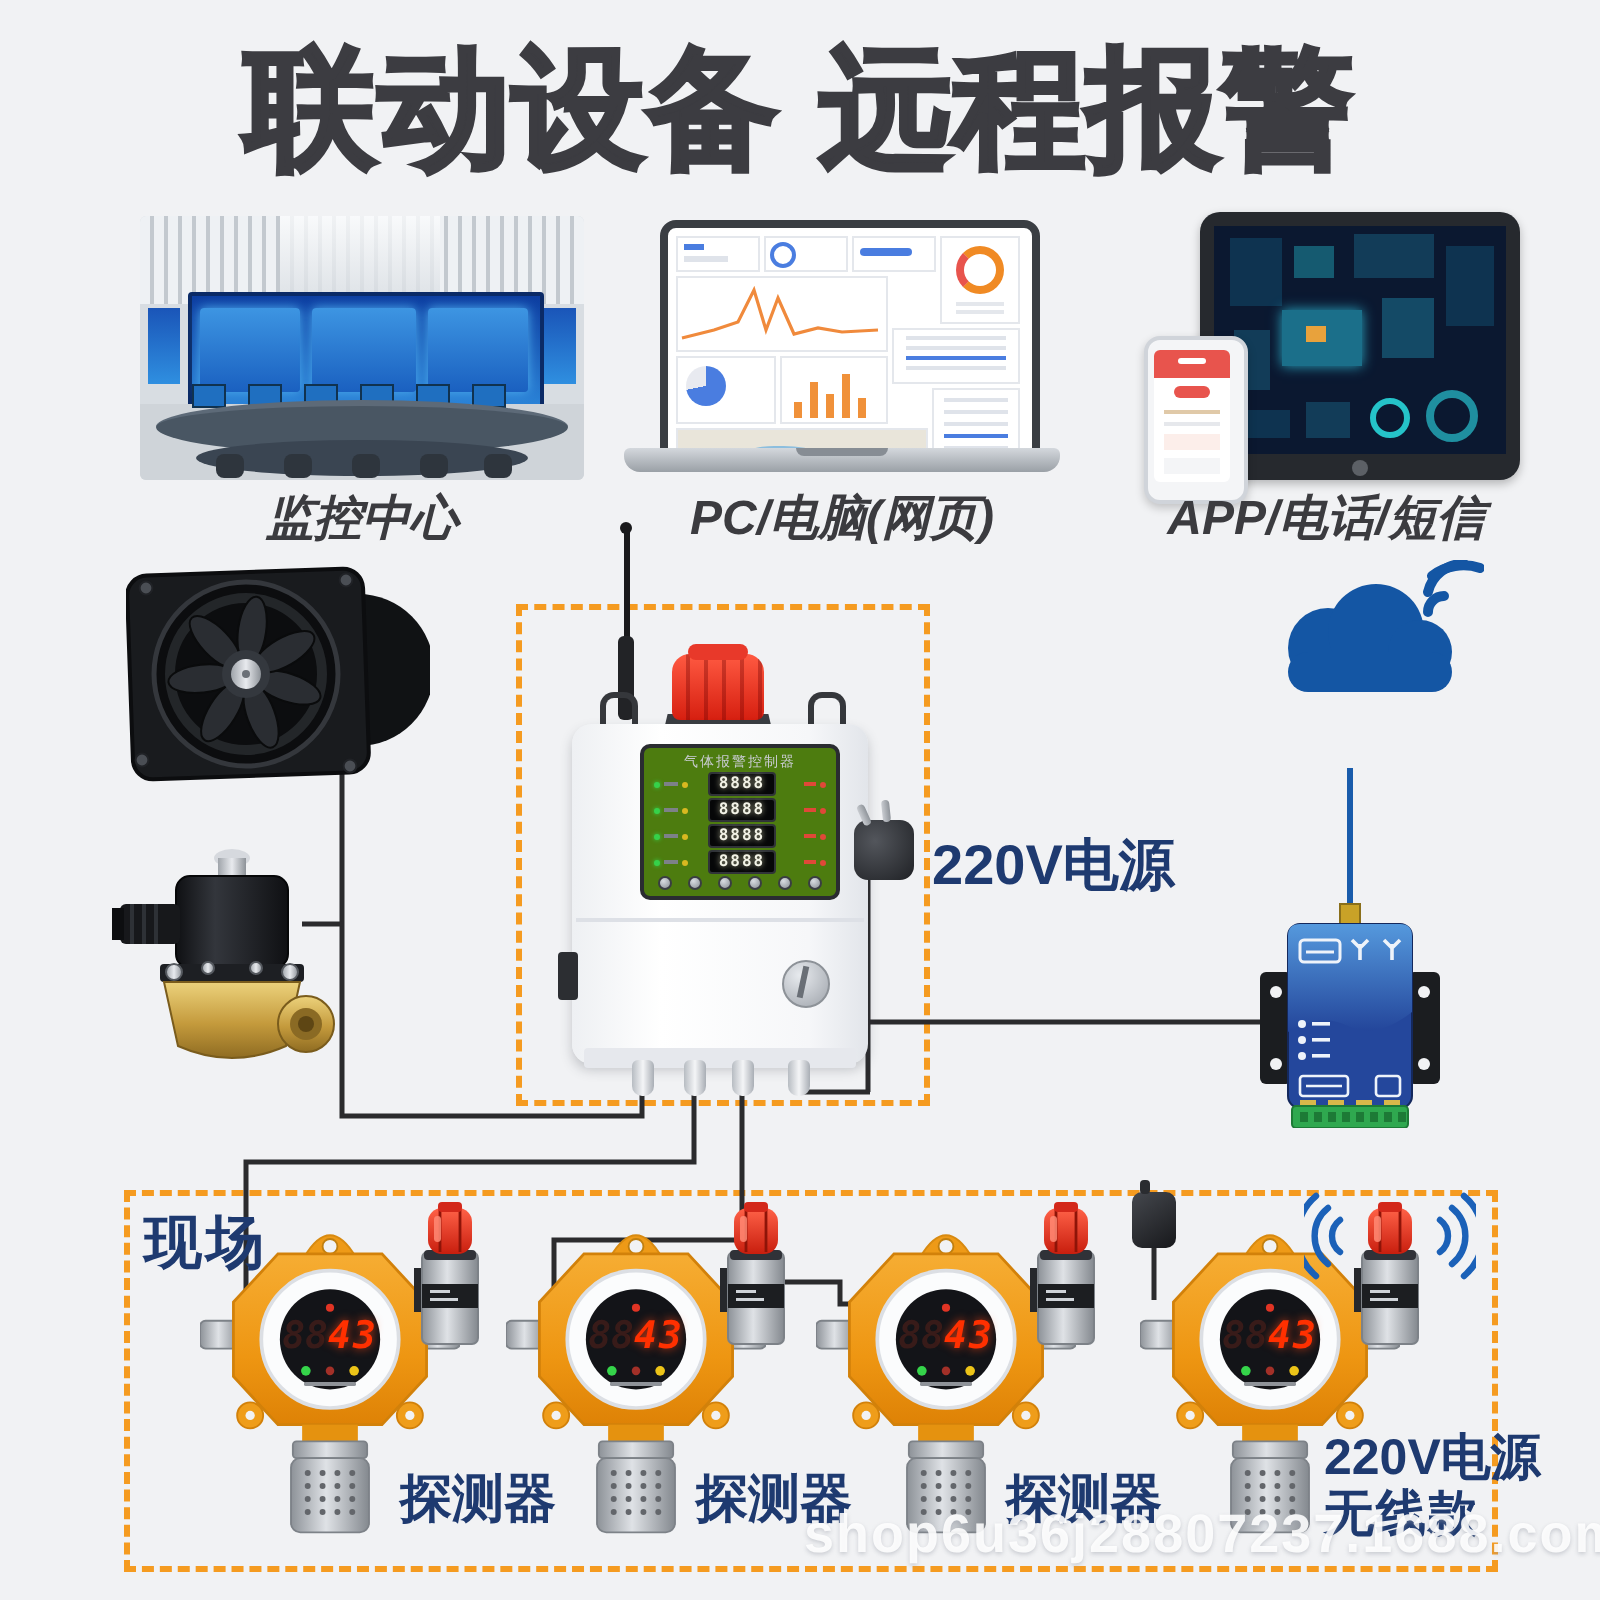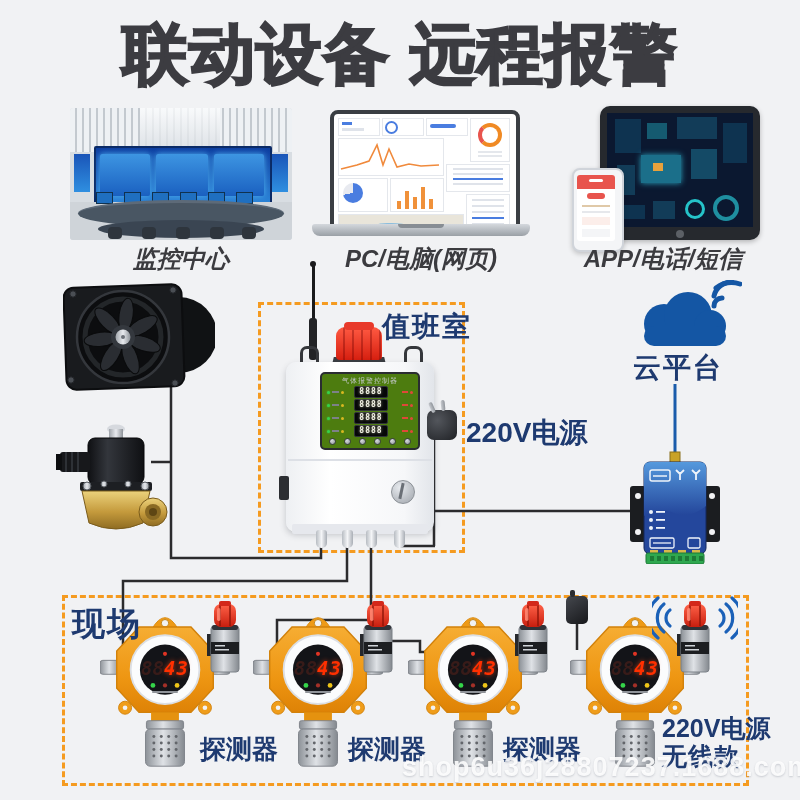--- a/index.html
+++ b/index.html
@@ -577,24 +577,22 @@
   </svg>
   <div class="abs ddisp" style="left:607px;">
     <span class="ghost">88</span>
       <span class="val">43</span>
   </div>
 
   <div class="abs lbl-dark txtlayer" style="left:70px;top:243px;width:222px;">监控中心</div>
   <div class="abs lbl-dark txtlayer" style="left:558px;top:243px;width:210px;">APP/电话/短信</div>
   <div class="abs lbl-dark txtlayer" style="left:308px;top:243px;width:226px;">PC/电脑(网页)</div>
 
-  <div class="abs lbl-navy txtlayer" style="left:382px;top:308px;font-size:28px;letter-spacing:2px;">值班室</div>
   <div class="abs lbl-navy txtlayer" style="left:466px;top:414px;font-size:28px;">220V电源</div>
-  <div class="abs lbl-navy txtlayer" style="left:628px;top:349px;width:100px;text-align:center;font-size:28px;letter-spacing:2px;">云平台</div>
-  <div class="abs lbl-navy txtlayer" style="left:72px;top:602px;font-size:33px;letter-spacing:2px;">现场</div>
+  <div class="abs lbl-navy txtlayer" style="left:72px;top:602px;font-size:29px;letter-spacing:2px;">现场</div>
 
   <div class="abs lbl-navy txtlayer" style="left:200px;top:732px;font-size:26px;">探测器</div>
   <div class="abs lbl-navy txtlayer" style="left:348px;top:732px;font-size:26px;">探测器</div>
   <div class="abs lbl-navy txtlayer" style="left:503px;top:732px;font-size:26px;">探测器</div>
   <div class="abs lbl-navy txtlayer" style="left:662px;top:712px;font-size:25px;">220V电源</div>
   <div class="abs lbl-navy txtlayer" style="left:662px;top:740px;font-size:25px;letter-spacing:1px;">无线款</div>
 
   <div class="abs watermark txtlayer" style="left:402px;top:752px;">shop6u36j28807237.1688.com</div>
 </div>
 

